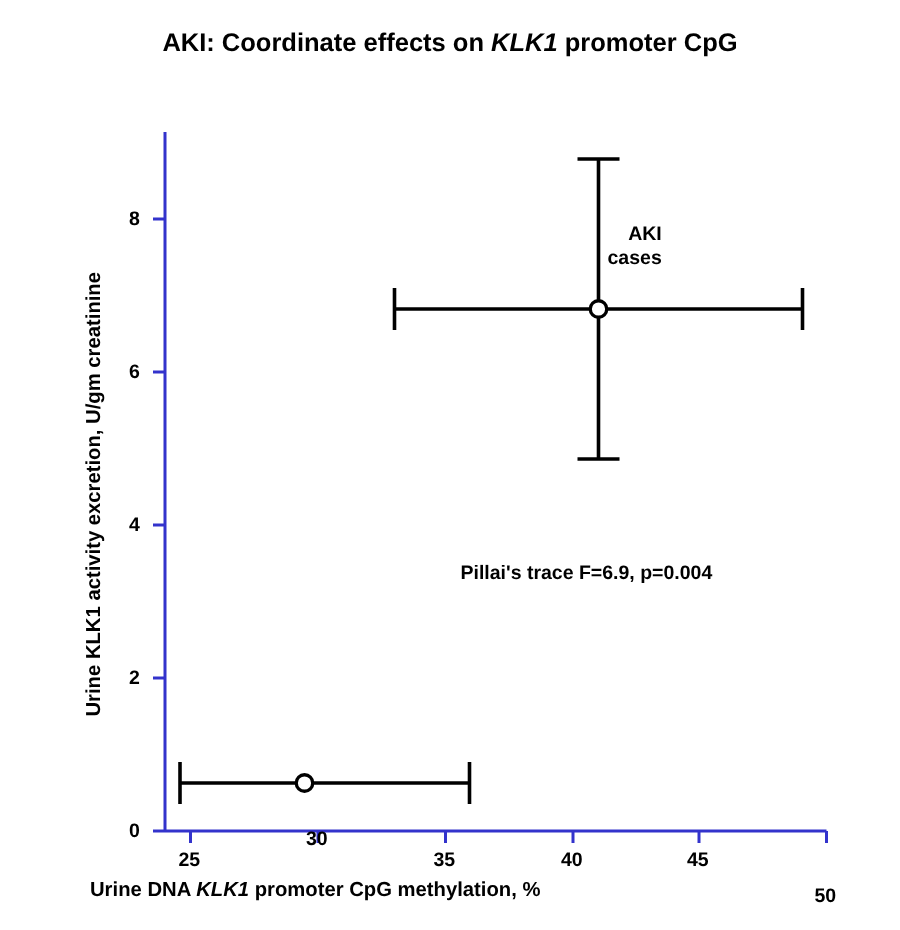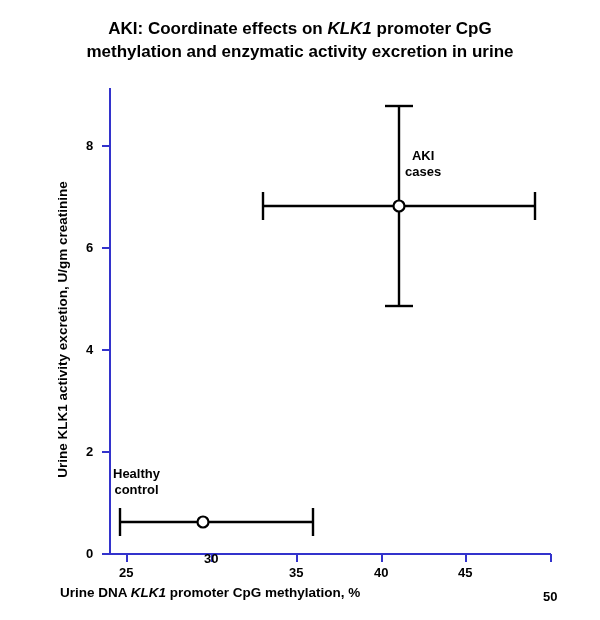--- a/index.html
+++ b/index.html
@@ -63,21 +63,21 @@
   .ann {
     position: absolute;
     font-size: 13px;
     font-weight: bold;
     line-height: 1.25;
     white-space: pre-line;
   }
   #ann-aki {
     left: 405px;
     top: 148px;
-    text-align: center;
+    text-align: right;
   }
   #ann-healthy {
     left: 113px;
     top: 466px;
     text-align: center;
   }
   #ann-stats {
     left: 307px;
     top: 358px;
     text-align: left;
@@ -86,21 +86,21 @@
     position: absolute;
     font-size: 13px;
     font-weight: bold;
   }
 </style>
 </head>
 <body>
 
 <div id="root">
 
-  <div id="title"><span>AKI: Coordinate effects on </span><span class="ital">KLK1</span><span> promoter CpG</span><br><span>methylation and enzymatic activity excretion in urine</span></div>
+  <div id="title"><span>AKI: Coordinate effects on </span><span class="ital">KLK1</span><span> promoter CpG</span><br></div>
 
   <svg id="plot" viewBox="0 0 600 620" xmlns="http://www.w3.org/2000/svg">
 
     <line x1="110" y1="88" x2="110" y2="554" stroke="#3333cc" stroke-width="2"></line>
     <line x1="110" y1="554" x2="551" y2="554" stroke="#3333cc" stroke-width="2"></line>
 
     <g stroke="#3333cc" stroke-width="2">
       <line x1="110" y1="554" x2="102" y2="554"></line>
       <line x1="110" y1="452" x2="102" y2="452"></line>
       <line x1="110" y1="350" x2="102" y2="350"></line>
@@ -149,17 +149,15 @@
   <div class="tick-label" style="left:289px; top:565px;">35</div>
   <div class="tick-label" style="left:374px; top:565px;">40</div>
   <div class="tick-label" style="left:458px; top:565px;">45</div>
   <div class="tick-label" style="left:543px; top:565px;margin-top:24px;">50</div>
 
   <div class="axis-title" id="ylabel">Urine KLK1 activity excretion, U/gm creatinine</div>
   <div class="axis-title" id="xlabel"><span>Urine DNA </span><span style="font-style:italic">KLK1</span><span> promoter CpG methylation, %</span></div>
 
   <div class="ann" id="ann-aki">AKI
 cases</div>
-  <div class="ann" id="ann-healthy">Healthy
-control</div>
-  <div class="ann" id="ann-stats"><br></div>
+  <div class="ann" id="ann-stats"><br><span>Pillai's trace F=6.9, p=0.004</span></div>
 
 </div>
 
 </body></html>

